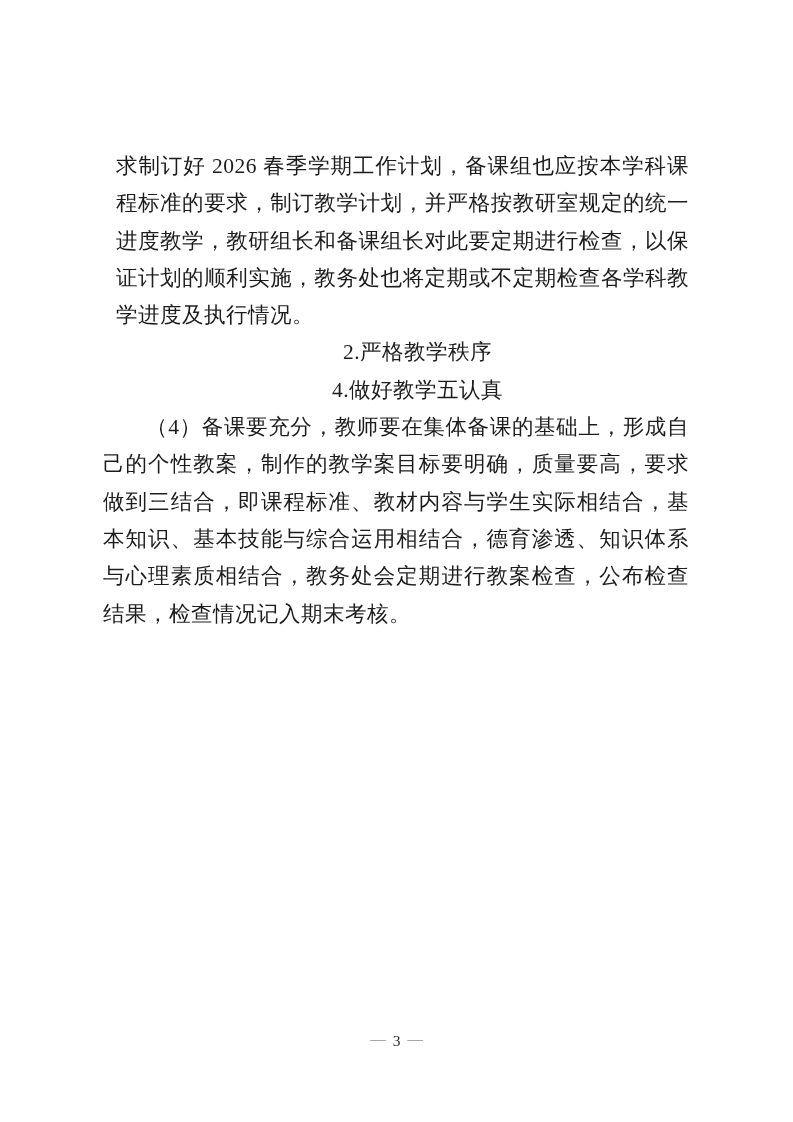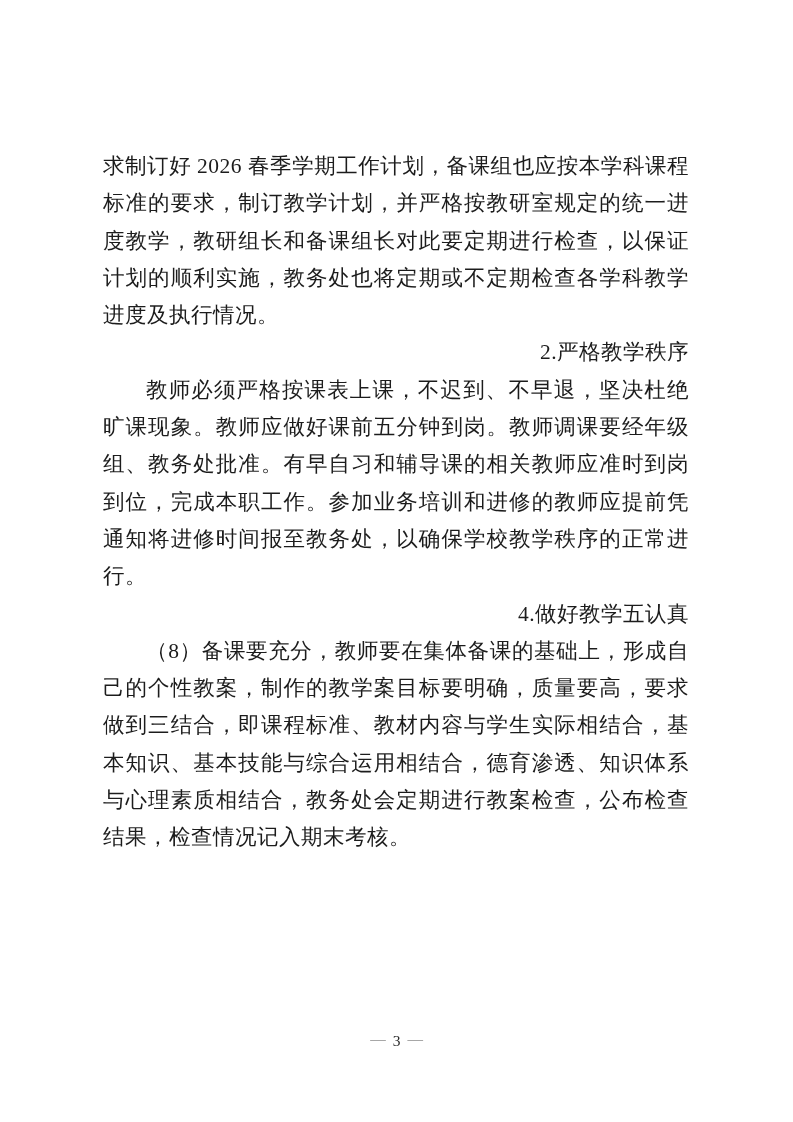--- a/index.html
+++ b/index.html
@@ -26,23 +26,24 @@
     text-align: justify;
     letter-spacing: 0.5px;
   }
   .text-block p {
     margin: 0;
     padding: 0;
     text-indent: 2em;
   }
   .text-block p.continuation {
     text-indent: 0;
+    margin-left: 13px;
   }
   .text-block p.heading {
-    text-align: right;
+    text-align: center;
   }
   .page-footer {
     position: absolute;
     left: 0;
     top: 1032px;
     width: 100%;
     text-align: center;
     font-size: 15.5px;
     color: #222222;
     letter-spacing: 0;
@@ -58,22 +59,21 @@
   }
 </style>
 </head>
 <body>
 
 <div class="page">
 
   <div class="text-block">
     <p class="continuation">求制订好 2026 春季学期工作计划，备课组也应按本学科课程标准的要求，制订教学计划，并严格按教研室规定的统一进度教学，教研组长和备课组长对此要定期进行检查，以保证计划的顺利实施，教务处也将定期或不定期检查各学科教学进度及执行情况。</p>
     <p class="heading">2.严格教学秩序</p>
-    <p>教师必须严格按课表上课，不迟到、不早退，坚决杜绝旷课现象。教师应做好课前五分钟到岗。教师调课要经年级组、教务处批准。有早自习和辅导课的相关教师应准时到岗到位，完成本职工作。参加业务培训和进修的教师应提前凭通知将进修时间报至教务处，以确保学校教学秩序的正常进行。</p>
     <p class="heading">4.做好教学五认真</p>
-    <p>（8）备课要充分，教师要在集体备课的基础上，形成自己的个性教案，制作的教学案目标要明确，质量要高，要求做到三结合，即课程标准、教材内容与学生实际相结合，基本知识、基本技能与综合运用相结合，德育渗透、知识体系与心理素质相结合，教务处会定期进行教案检查，公布检查结果，检查情况记入期末考核。</p>
+    <p>（4）备课要充分，教师要在集体备课的基础上，形成自己的个性教案，制作的教学案目标要明确，质量要高，要求做到三结合，即课程标准、教材内容与学生实际相结合，基本知识、基本技能与综合运用相结合，德育渗透、知识体系与心理素质相结合，教务处会定期进行教案检查，公布检查结果，检查情况记入期末考核。</p>
   </div>
 
   <div class="page-footer">
     <span class="dash">—</span><span class="num">3</span><span class="dash">—</span>
   </div>
 
 </div>
 
 </body></html>

